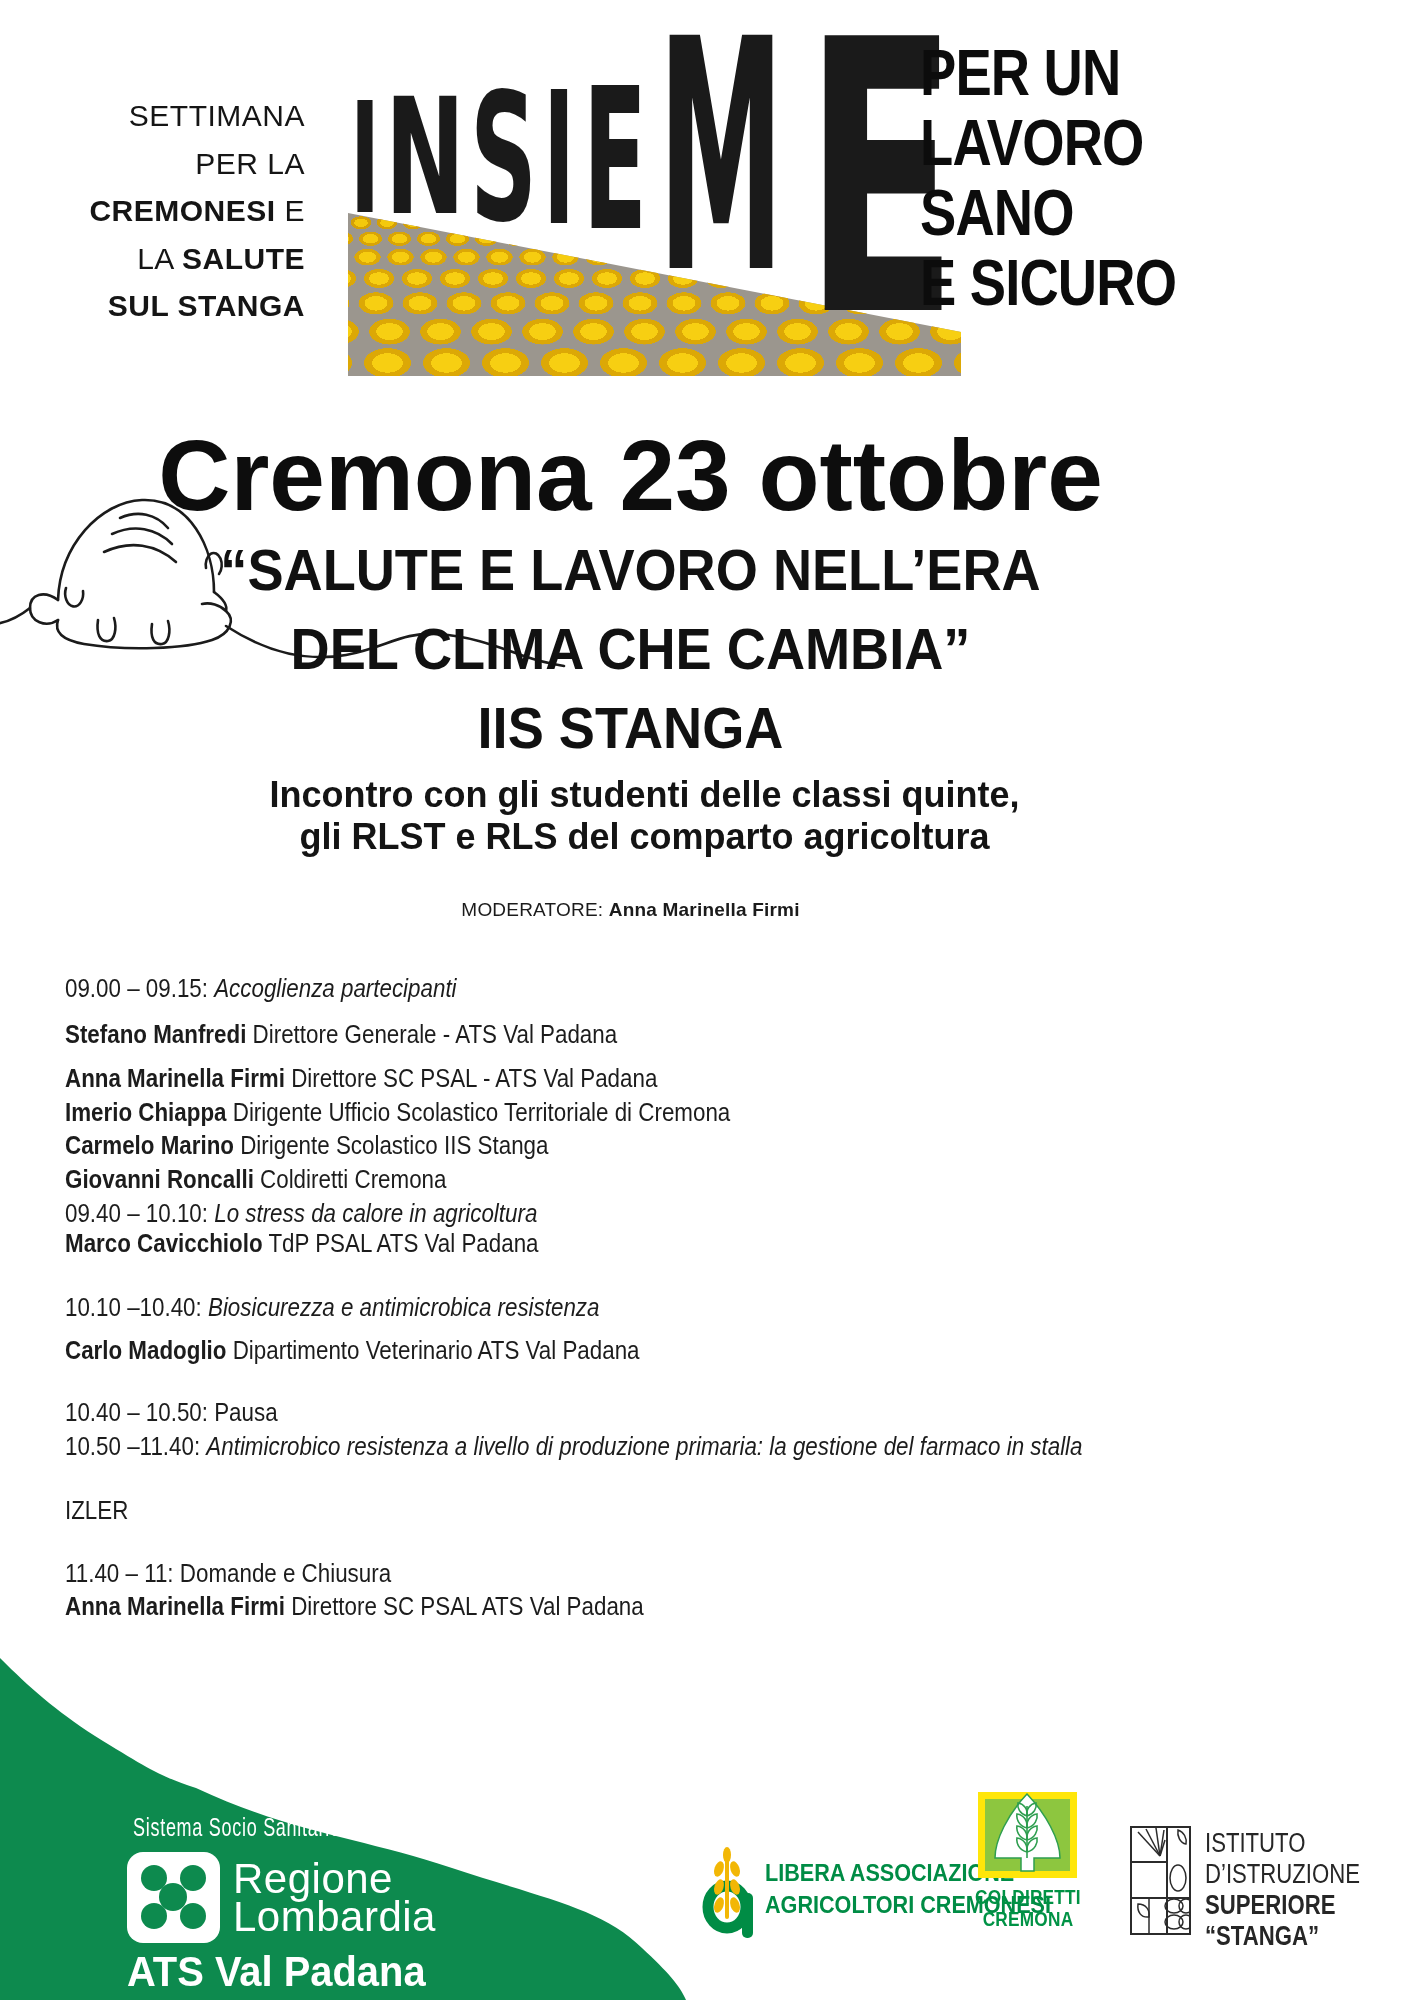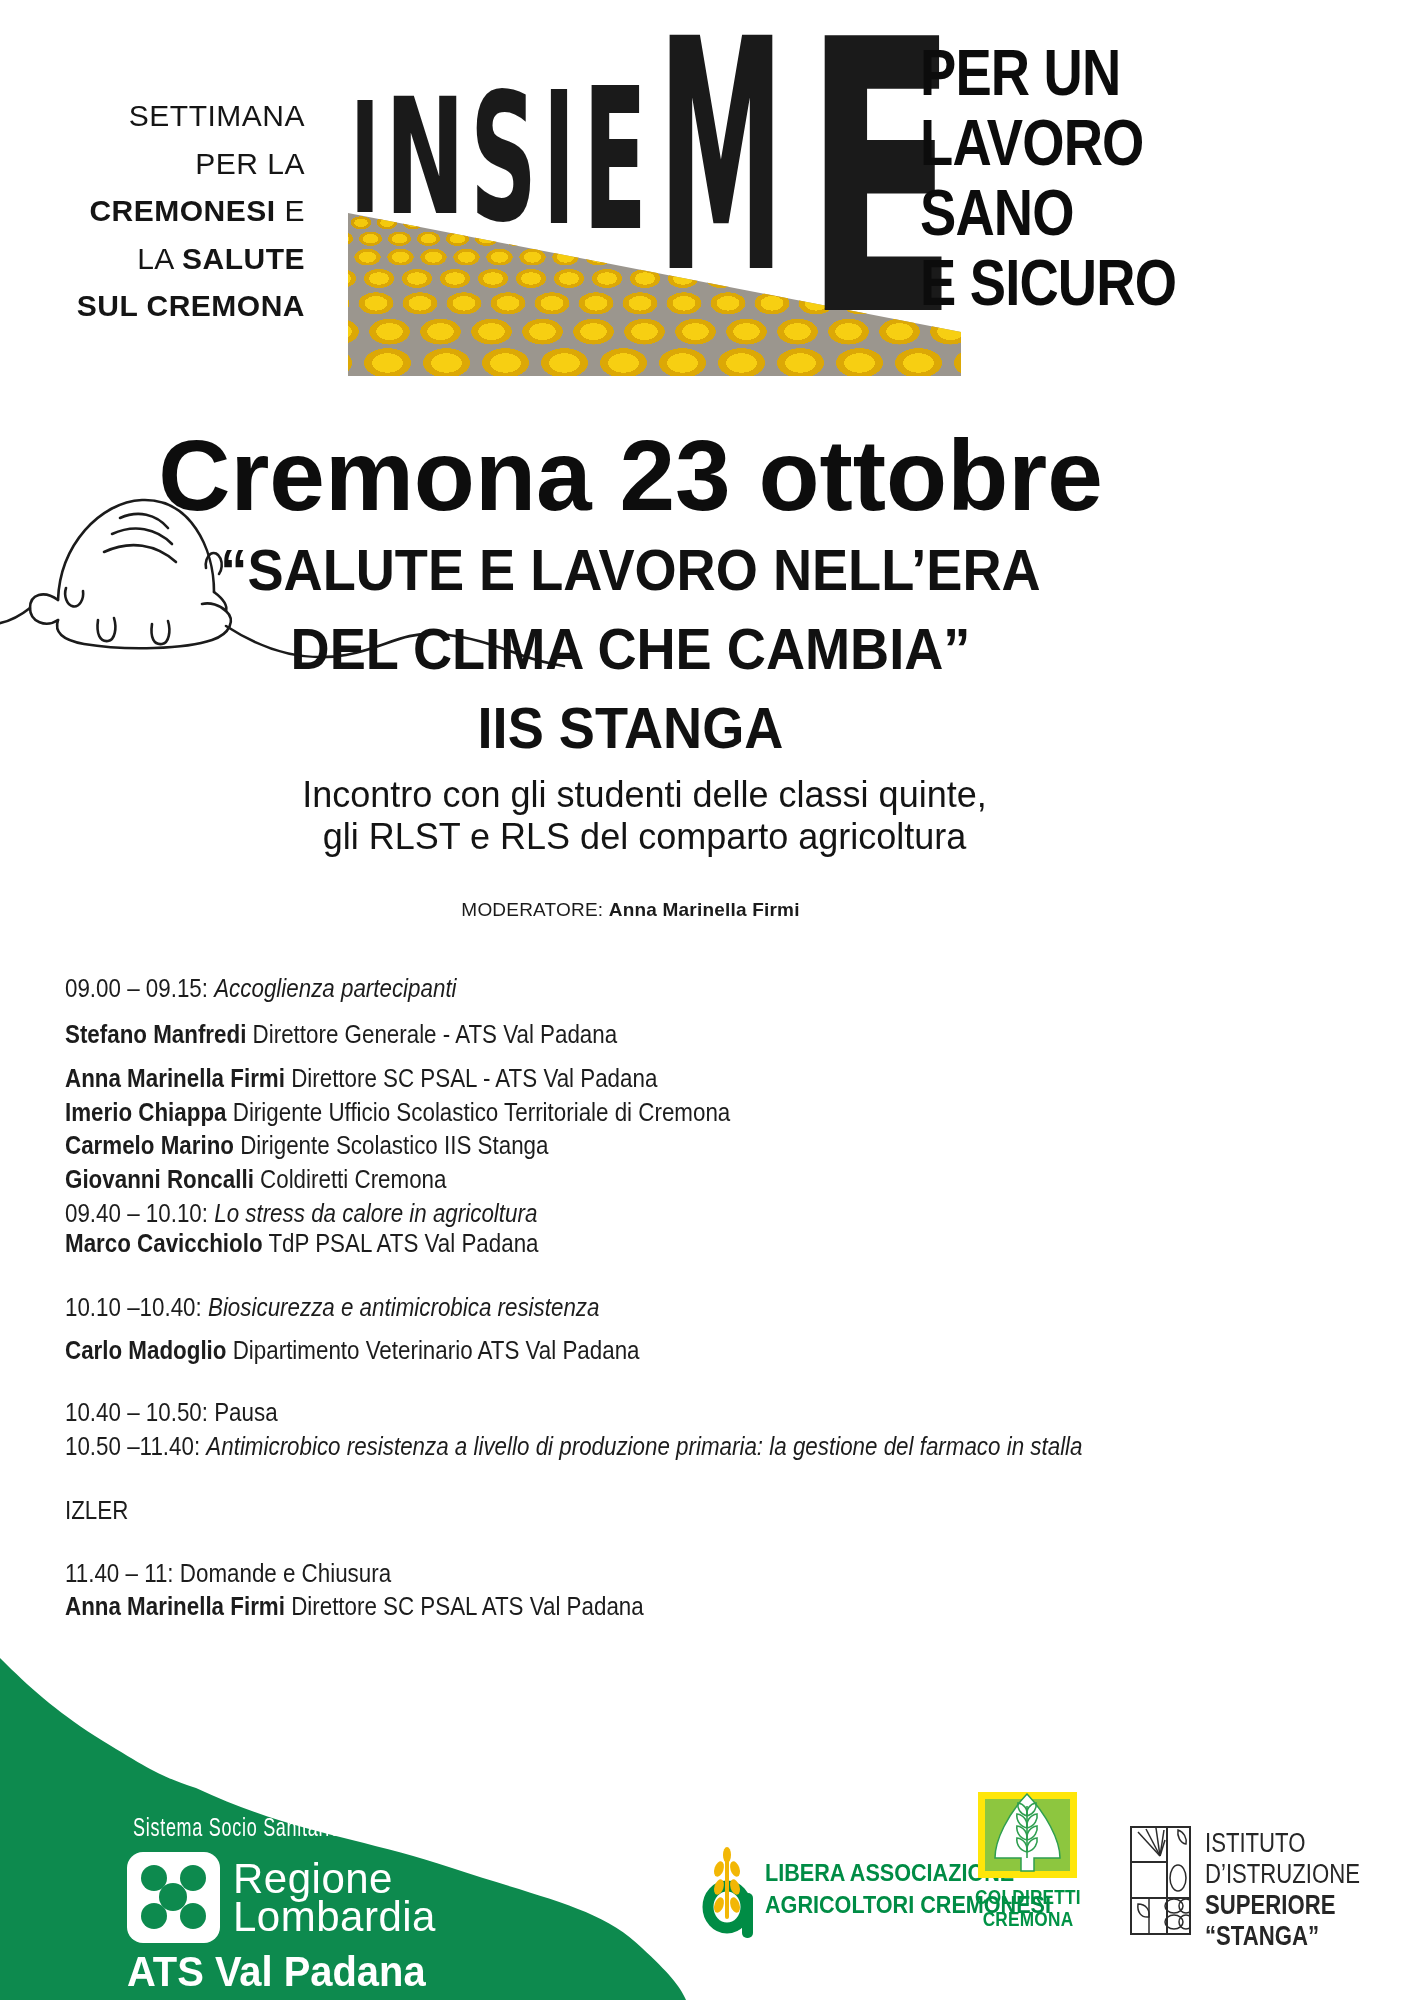--- a/index.html
+++ b/index.html
@@ -28,21 +28,21 @@
   #insieme-svg text { font-family:"DejaVu Sans","Liberation Sans",sans-serif; font-weight:bold; fill:#1a1a1a; }
   #tagline { left:920px; top:38px; font-size:64px; line-height:70px; font-weight:bold;
              color:#0c0c0c; transform:scaleX(.85); transform-origin:0 0; letter-spacing:-1px; }
   
   #hat-svg { left:0; top:470px; width:580px; height:220px; }
   
   .ctr { left:0; width:1261px; text-align:center; }
   #city-date { top:425px; font-size:100px; line-height:1; font-weight:bold; color:#0d0d0d; }
   #quote-block { top:531px; font-size:57px; line-height:79px; font-weight:bold; color:#111; }
   #quote-block > div { transform:scaleX(.95); transform-origin:50% 50%; }
-  #audience { top:774px; font-size:36px; line-height:42px; font-weight:normal; color:#141414;padding-left:28px; }
+  #audience { top:774px; font-size:36px; line-height:42px; font-weight:bold; color:#141414;padding-left:28px; }
   #moderator { top:899px; font-size:19px; color:#1b1b1b; letter-spacing:.2px; }
   #moderator b { font-weight:bold; }
   
   #program { left:0; top:0; width:1351px; height:2000px; pointer-events:none; }
   #program .p-line { position:absolute; left:65px; font-size:26px; line-height:34px;
                      color:#1c1c1c; white-space:nowrap; }
   #program .cond { display:inline-block; transform:scaleX(.86); transform-origin:0 50%; white-space:nowrap; }
   #program .p-line b { font-weight:bold; }
   #program .p-line i { font-style:italic; }
   #program div:nth-of-type(1){top:971px} #program div:nth-of-type(2){top:1017px}
@@ -75,21 +75,21 @@
   #stanga-text .bold { font-weight:bold; }
 </style>
 </head>
 <body>
 
 <div class="abs" id="eyebrow">
   <div>SETTIMANA</div>
   <div>PER LA</div>
   <div><b>CREMONESI</b><span> E</span></div>
   <div><span>LA </span><b>SALUTE</b></div>
-  <div><b>SUL CREMONA</b></div>
+  <div><b>SUL STANGA</b></div>
 </div>
 
 <div class="abs" id="helmet-photo"></div>
 
 <svg class="abs" id="insieme-svg" viewBox="0 0 1000 330">
   <text x="350" y="212" font-size="154" textLength="30" lengthAdjust="spacingAndGlyphs">I</text>
   <text x="385" y="213" font-size="160" textLength="80" lengthAdjust="spacingAndGlyphs">N</text>
   <text x="470" y="220" font-size="176" textLength="67" lengthAdjust="spacingAndGlyphs">S</text>
   <text x="543" y="223" font-size="184" textLength="32" lengthAdjust="spacingAndGlyphs">I</text>
   <text x="583" y="228" font-size="196" textLength="64" lengthAdjust="spacingAndGlyphs">E</text>

